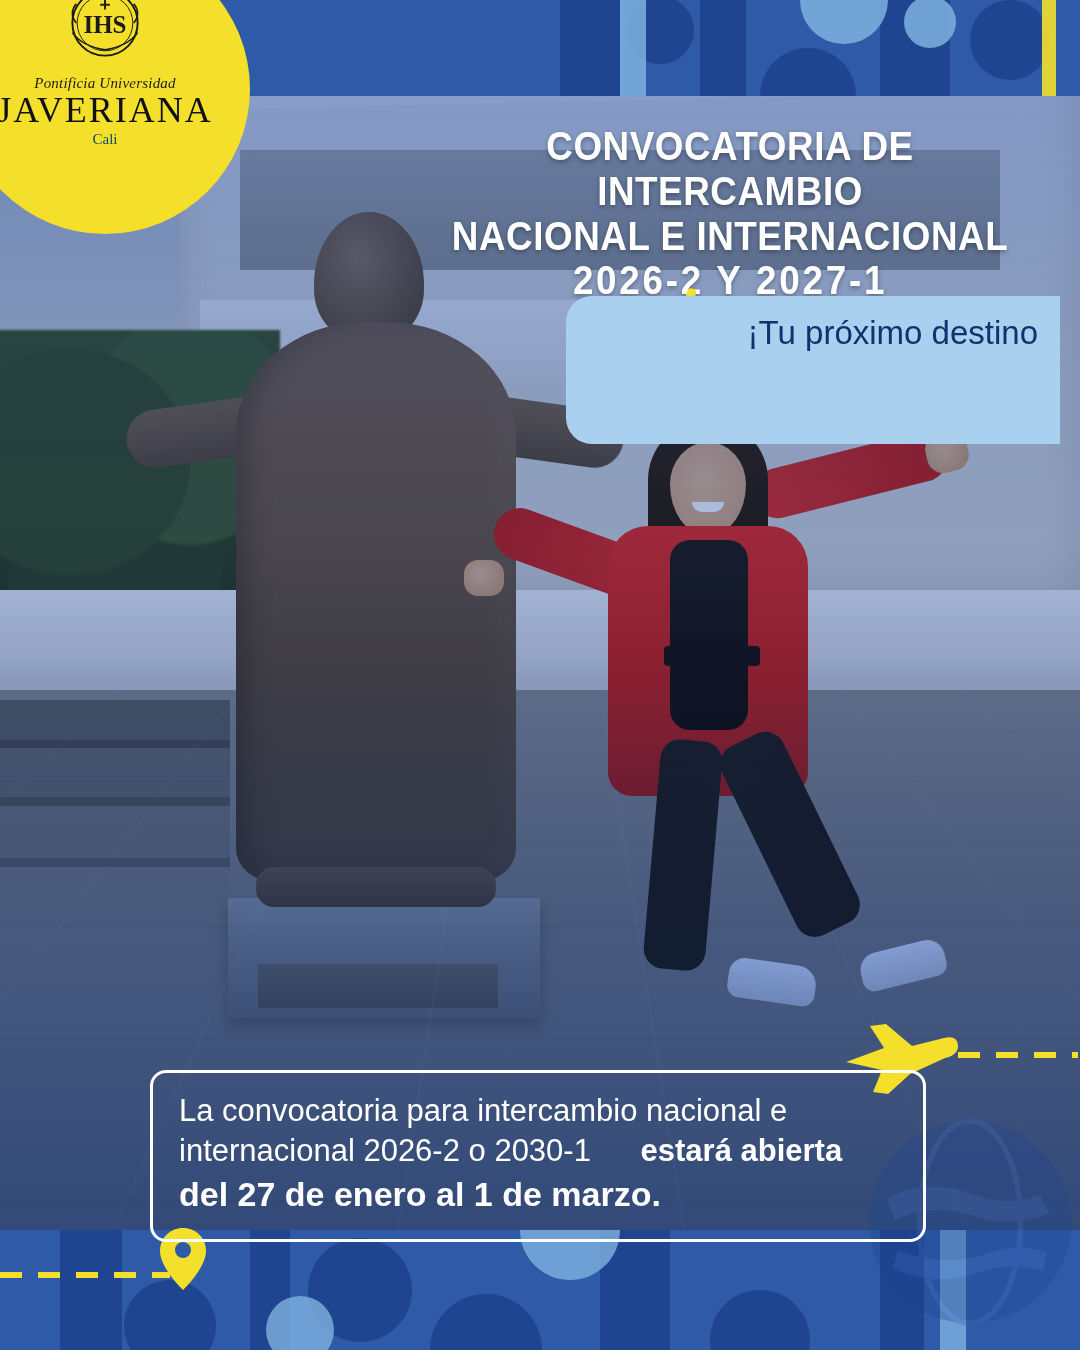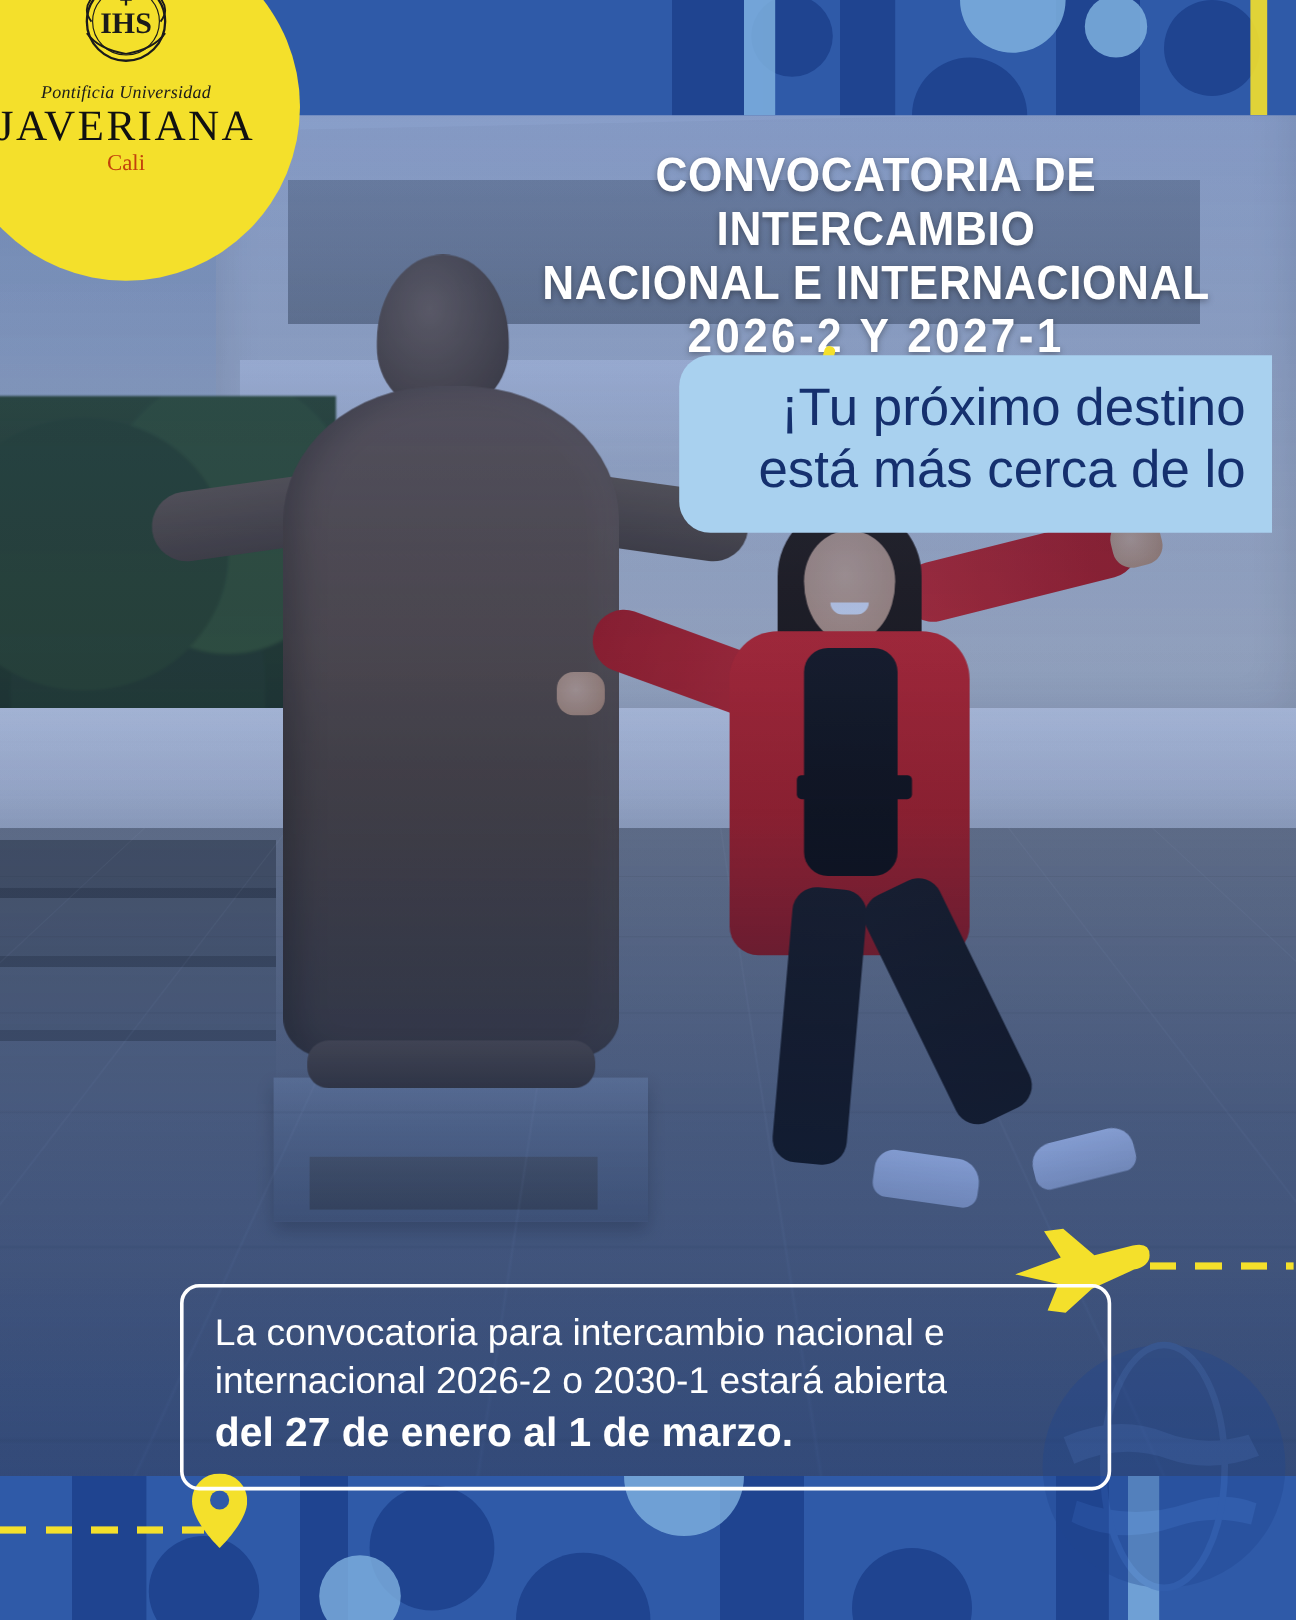--- a/index.html
+++ b/index.html
@@ -242,21 +242,21 @@
   .logo-l1 {
     font-family:"Liberation Serif", serif;
     font-size:15px; color:#1b1b1b; letter-spacing:.2px;font-style:italic;
   }
   .logo-l2 {
     font-family:"Liberation Serif", serif;
     font-size:36px; letter-spacing:2px; color:#111; line-height:1.05;
   }
   .logo-l3 {
     font-family:"Liberation Serif", serif;
-    font-size:19px; color:#c2410c; margin-top:1px;
+    font-size:15px; color:#0c4a6e; margin-top:1px;
   }
 
   
   .headline {
     position:absolute; left:400px; top:124px; width:660px;
     text-align:center;
     color:#ffffff;
     font-weight:bold;
     font-size:40px;
     line-height:1.12;
@@ -266,42 +266,42 @@
     transform-origin: center;
   }
   .headline .l3 { letter-spacing:3px; }
 
   
   .callout {
     position:absolute; left:566px; top:296px; width:494px; height:148px;
     background:#a9d1ef;
     border-radius: 26px 0 0 26px;
     color:#15306e;
-    font-size:44px;
+    font-size:33px;
     line-height:1.18;
     text-align:right;
     padding:18px 22px 0 34px;
     box-sizing:border-box;
   }
   .spark {
     position:absolute; left:640px; top:286px; width:80px; height:70px;
   }
 
   
   .msgbox {
     position:absolute; left:150px; top:1070px; width:776px; height:172px;
     border:3px solid #ffffff;
     border-radius:16px;
     color:#ffffff;
     font-size:31px;
     line-height:1.3;
     padding:18px 26px;
     box-sizing:border-box;
   }
-  .msgbox b { font-weight:normal; }
+  .msgbox b { font-weight:bold;margin-left:41px; }
   .msgbox .big { font-size:34px; font-weight:bold; }
 
   
   .plane { position:absolute; left:840px; top:1020px; width:120px; height:76px; }
   .dash-right {
     position:absolute; left:958px; top:1052px; width:120px; height:6px;
     background: repeating-linear-gradient(90deg,#f4e02b 0 22px, transparent 22px 38px);
   }
   .dash-left {
     position:absolute; left:0; top:1272px; width:170px; height:6px;
@@ -432,21 +432,20 @@
   </div>
 
   <svg class="spark" viewBox="0 0 80 70" aria-hidden="true">
     <rect x="44" y="2" width="9" height="30" rx="4" fill="#f4e02b" transform="rotate(16 48 17)"></rect>
     <rect x="14" y="14" width="9" height="28" rx="4" fill="#f4e02b" transform="rotate(-34 18 28)"></rect>
     <rect x="0" y="44" width="30" height="9" rx="4" fill="#f4e02b" transform="rotate(6 15 48)"></rect>
   </svg>
 
   <div class="callout">
     <div>¡Tu próximo destino</div>
-    <div>está más cerca de lo</div>
   </div>
 
   <svg class="plane" viewBox="0 0 120 76" aria-hidden="true">
     <path d="M6 42 L44 28 L30 6 L46 4 L72 26 L104 18 q14 -3 14 8 q0 9 -13 12 L70 54 L48 74 L33 72 L42 50 Z" fill="#f4e02b"></path>
   </svg>
   <div class="dash-right"></div>
   <div class="dash-left"></div>
 
   <svg class="pin" viewBox="0 0 46 62" aria-hidden="true">
     <path d="M23 0 C10 0 0 10 0 23 C0 40 23 62 23 62 C23 62 46 40 46 23 C46 10 36 0 23 0 Z" fill="#f4e02b"></path>

